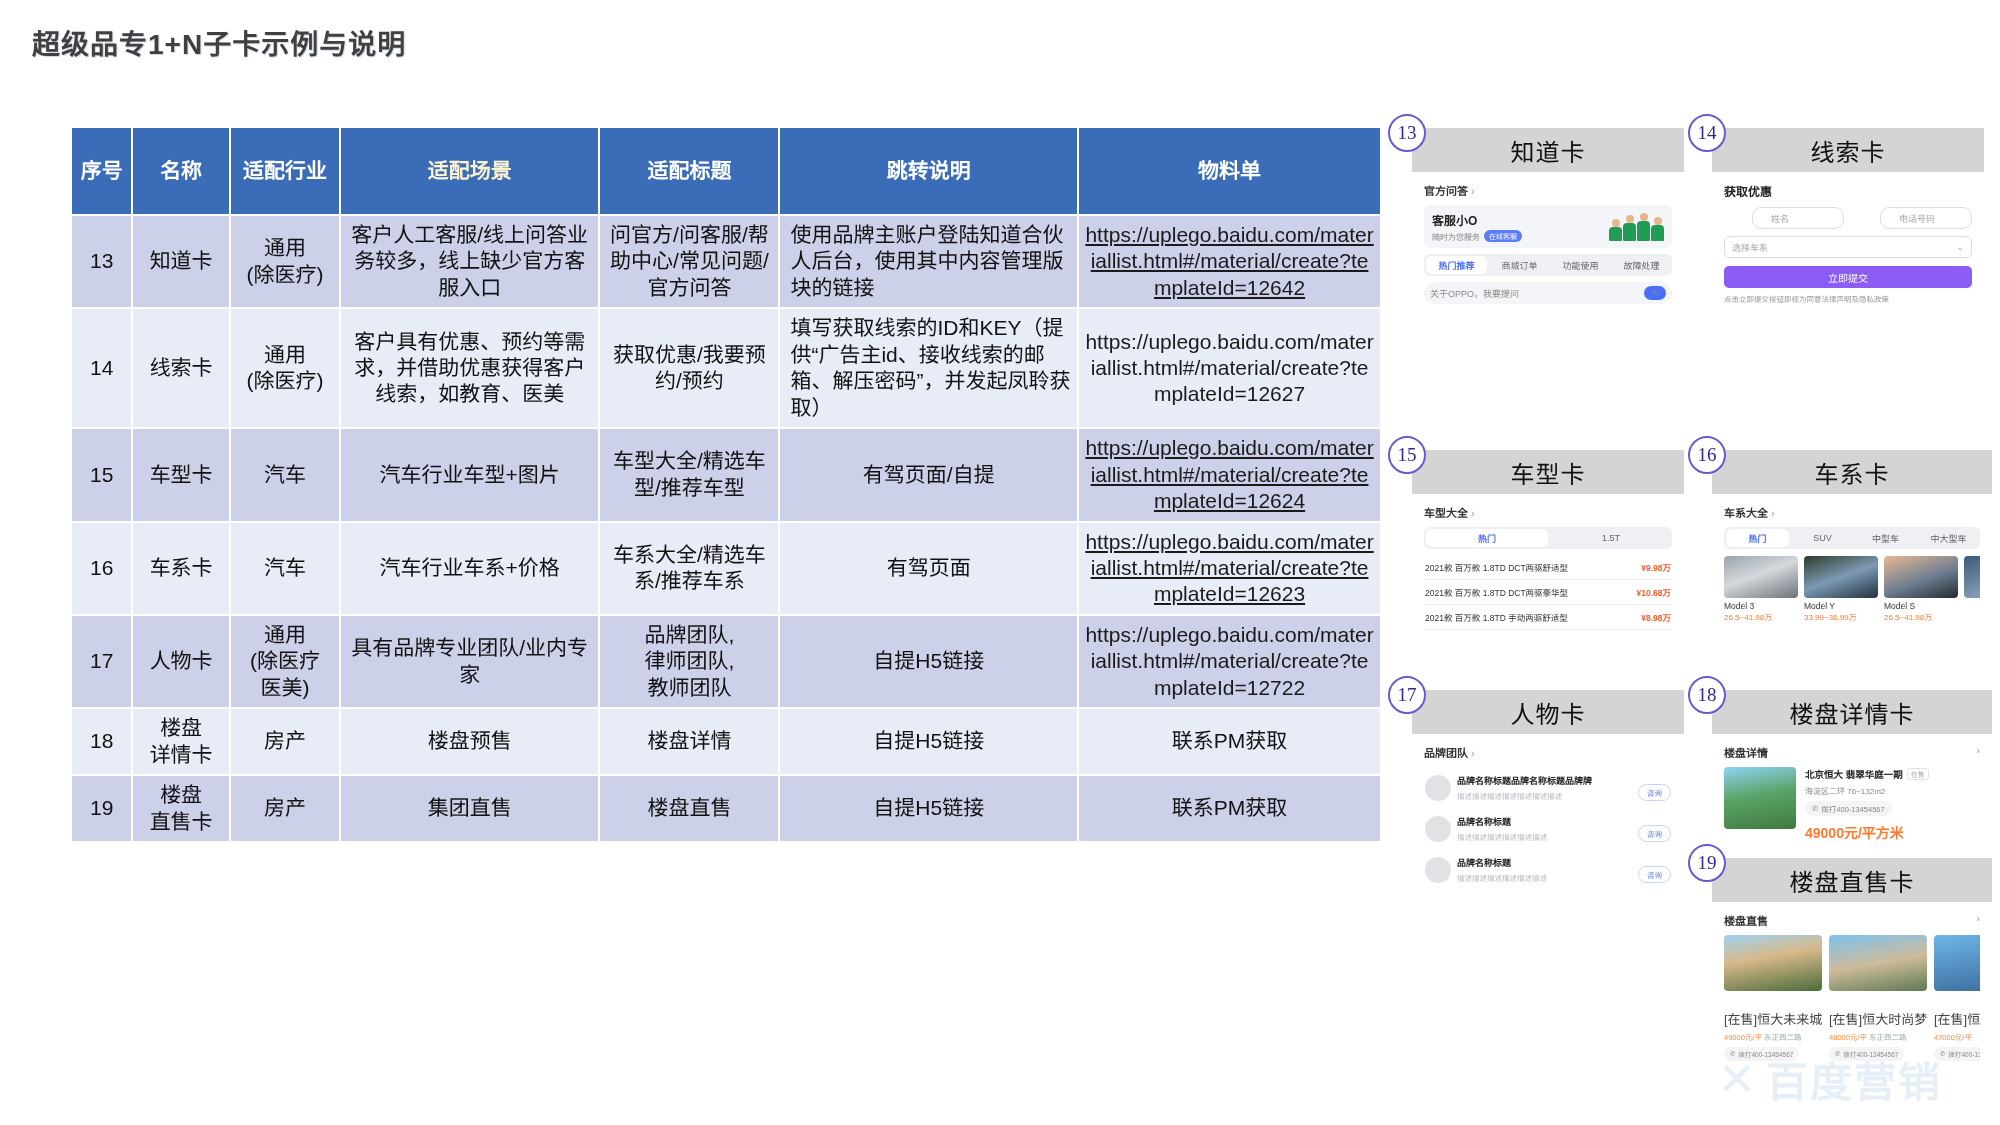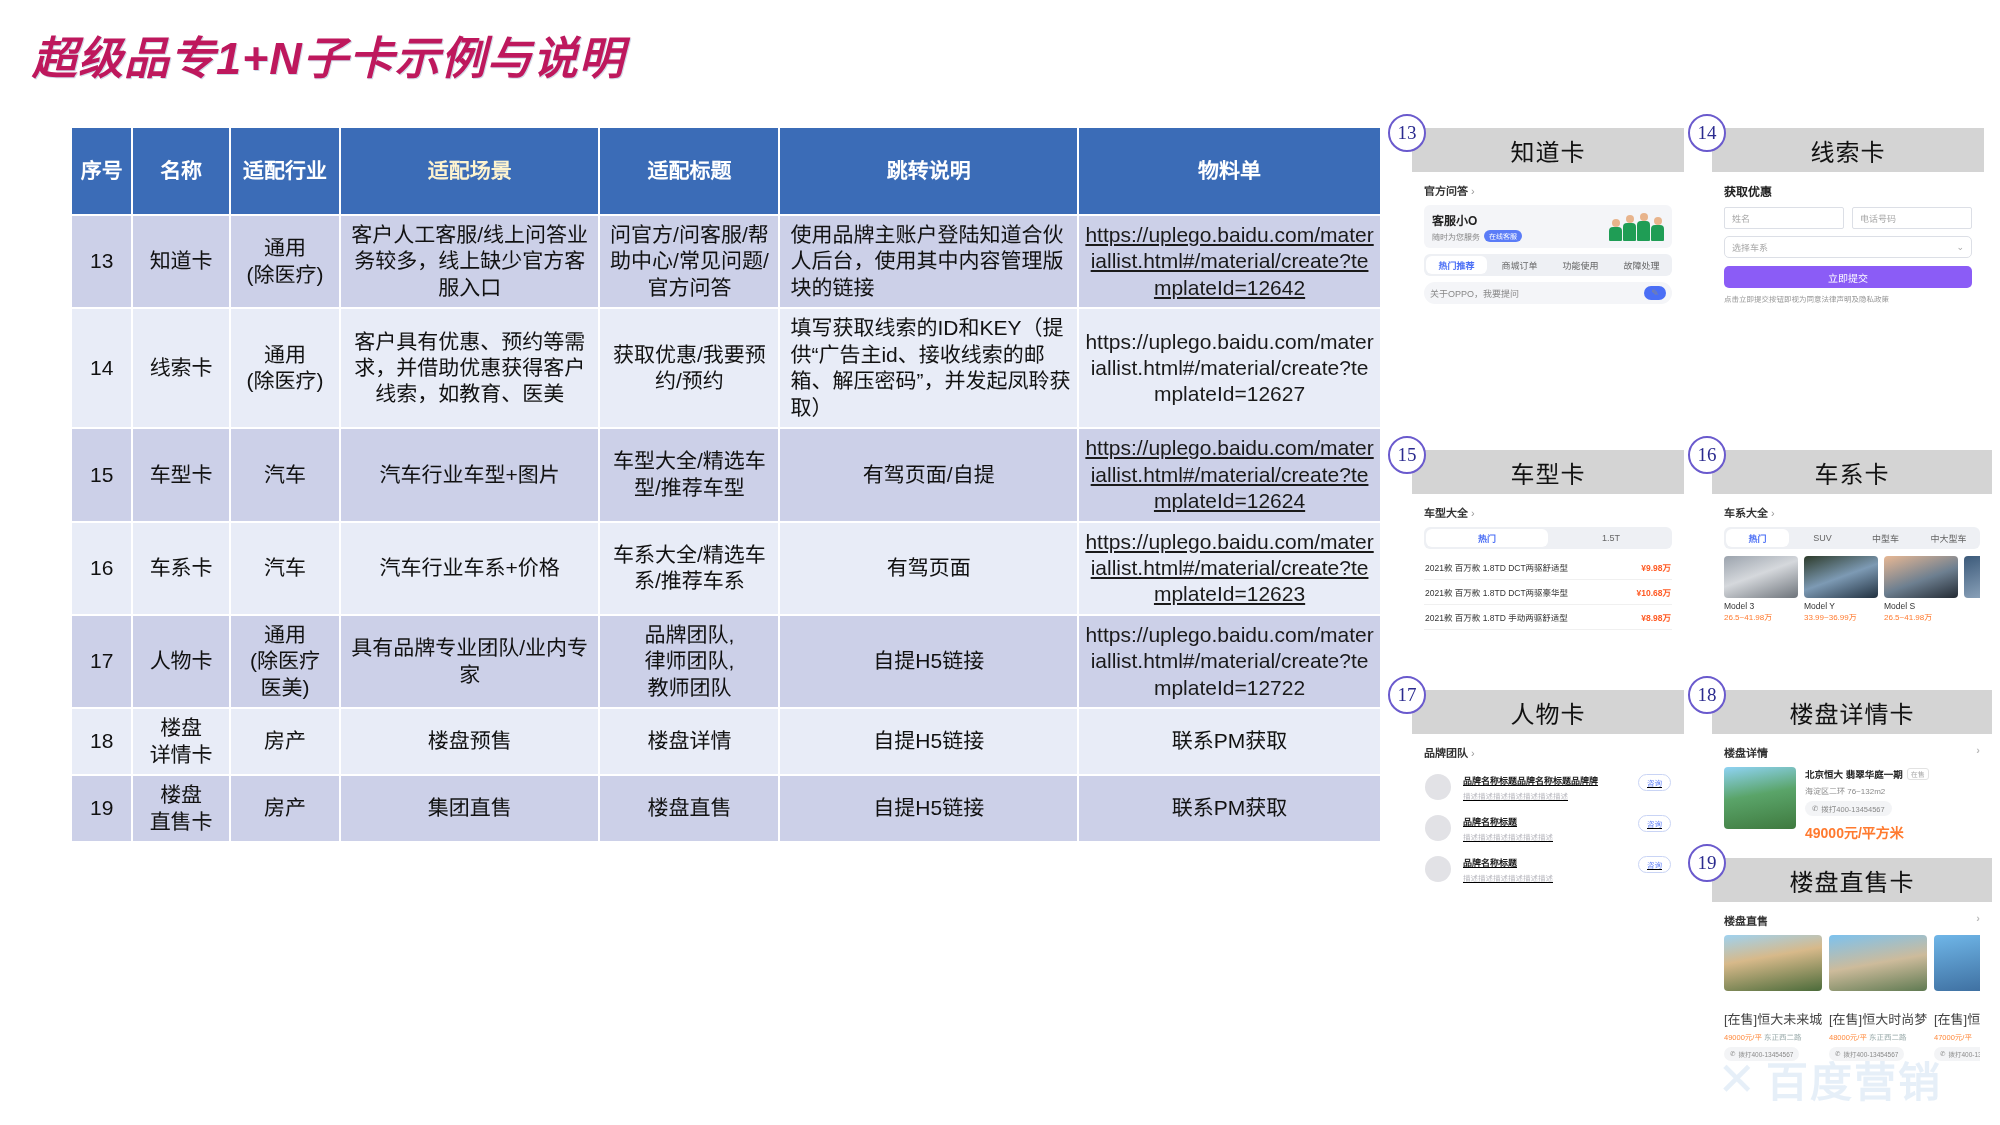--- a/index.html
+++ b/index.html
@@ -7,24 +7,23 @@
     width:2000px;height:1125px;
     background:#ffffff;
     font-family:"Liberation Sans","DejaVu Sans",sans-serif;
     overflow:hidden;position:relative;
   }
   .slide{position:relative;width:2000px;height:1125px;}
 
   
   .page-title{
     position:absolute;left:32px;top:22px;
-    font-size:45px;font-weight:bold;color:#be185d;
+    font-size:28px;font-weight:bold;color:#404040;
     letter-spacing:1px;
     text-shadow:1px 1px 0 rgba(120,150,190,.35);
-    font-style:italic;
   }
 
   
   .tbl-wrap{position:absolute;left:70px;top:126px;width:1312px;}
   table.main{border-collapse:collapse;width:1312px;table-layout:fixed;}
   table.main th{
     background:#3b6cb7;color:#ffffff;font-weight:bold;
     font-size:21px;text-align:center;vertical-align:middle;
     border:2px solid #ffffff;padding:8px 2px;height:70px;line-height:1.15;
   }
@@ -76,42 +75,42 @@
   .svc-sub{font-size:8px;color:#888;margin-top:2px;display:flex;align-items:center;gap:4px;}
   .pill{background:#5b7cf7;color:#fff;border-radius:7px;padding:1px 5px;font-size:7px;}
   .people{margin-left:auto;display:flex;align-items:flex-end;gap:1px;}
   .person{width:13px;height:22px;position:relative;}
   .person .head{width:8px;height:8px;border-radius:50%;background:#e8b48c;margin:0 auto;}
   .person .body{width:13px;height:14px;background:#1f9d55;border-radius:4px 4px 1px 1px;}
 
   
   .f-title{font-size:12px;font-weight:bold;color:#222;margin-bottom:8px;}
   .f-row{display:flex;gap:8px;margin-bottom:7px;}
-  .f-in{flex:1;border:1px solid #dcdfe6;border-radius:2px;height:20px;display:flex;align-items:center;padding:0 7px;font-size:9px;color:#a8a8a8;}
+  .f-in{flex:1;border:1px solid #dcdfe6;border-radius:9px;height:20px;display:flex;align-items:center;padding:0 18px;font-size:9px;color:#a8a8a8;margin-left:28px;}
   .f-sel{border:1px solid #dcdfe6;border-radius:5px;height:20px;display:flex;align-items:center;justify-content:space-between;padding:0 7px;font-size:9px;color:#a8a8a8;margin-bottom:8px;}
   .f-btn{background:#8b5cf6;color:#fff;border-radius:5px;height:22px;display:flex;align-items:center;justify-content:center;font-size:10px;}
   .f-note{font-size:7.5px;color:#999;margin-top:5px;}
 
   
   .cr{display:flex;align-items:center;justify-content:space-between;font-size:8.5px;color:#333;padding:6px 1px;border-bottom:1px solid #f0f0f0;}
   .cr .price{color:#ff5a23;font-weight:bold;}
 
   
   .cars{display:flex;gap:6px;margin-top:7px;overflow:hidden;}
   .car{width:74px;flex:none;}
   .car .ph{width:74px;height:42px;border-radius:4px;}
   .car .nm{font-size:8.5px;color:#333;margin-top:3px;}
   .car .pr{font-size:8px;color:#ff7a2f;}
   .ph1{background:linear-gradient(160deg,#9ba3ad 0%,#d5d8dc 45%,#6d737a 100%);}
   .ph2{background:linear-gradient(160deg,#2d3b2a 0%,#7d9ab4 50%,#21303f 100%);}
   .ph3{background:linear-gradient(160deg,#e8b894 0%,#6d7f90 55%,#232a33 100%);}
   .ph4{background:linear-gradient(160deg,#3c5a7a 0%,#8fa6bd 100%);}
 
   
-  .prow{display:flex;align-items:flex-start;gap:12px;padding:7px 1px;text-decoration:underline;}
+  .prow{display:flex;align-items:flex-end;gap:6px;padding:7px 1px;}
   .avatar{width:26px;height:26px;border-radius:50%;background:#e2e2e6;flex:none;}
   .pinfo{flex:1;min-width:0;}
   .pname{font-size:9px;color:#222;font-weight:bold;}
   .pdesc{font-size:7.5px;color:#b6b6bd;margin-top:3px;}
   .pbtn{border:1px solid #c9d4f5;color:#5b7cf7;border-radius:9px;font-size:7.5px;padding:2px 8px;flex:none;}
 
   
   .hrow{display:flex;gap:9px;margin-top:6px;}
   .hpic{width:72px;height:62px;border-radius:4px;flex:none;background:linear-gradient(170deg,#8fd3f4 0%,#5aa469 45%,#3f7a3f 100%);}
   .hname{font-size:9.5px;font-weight:bold;color:#222;}

